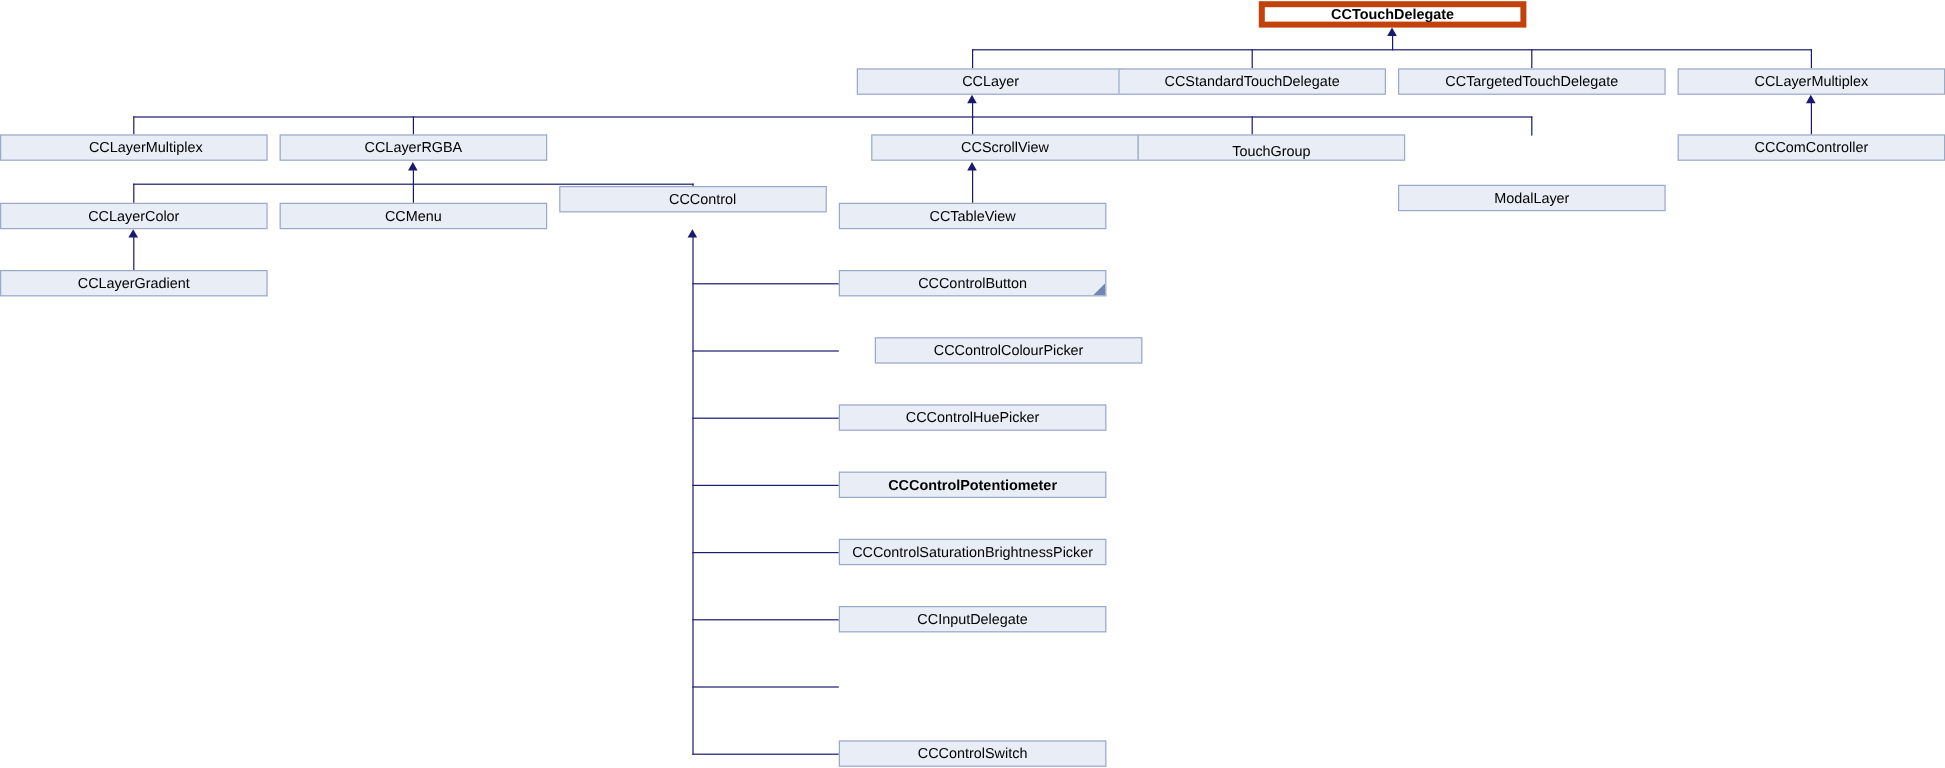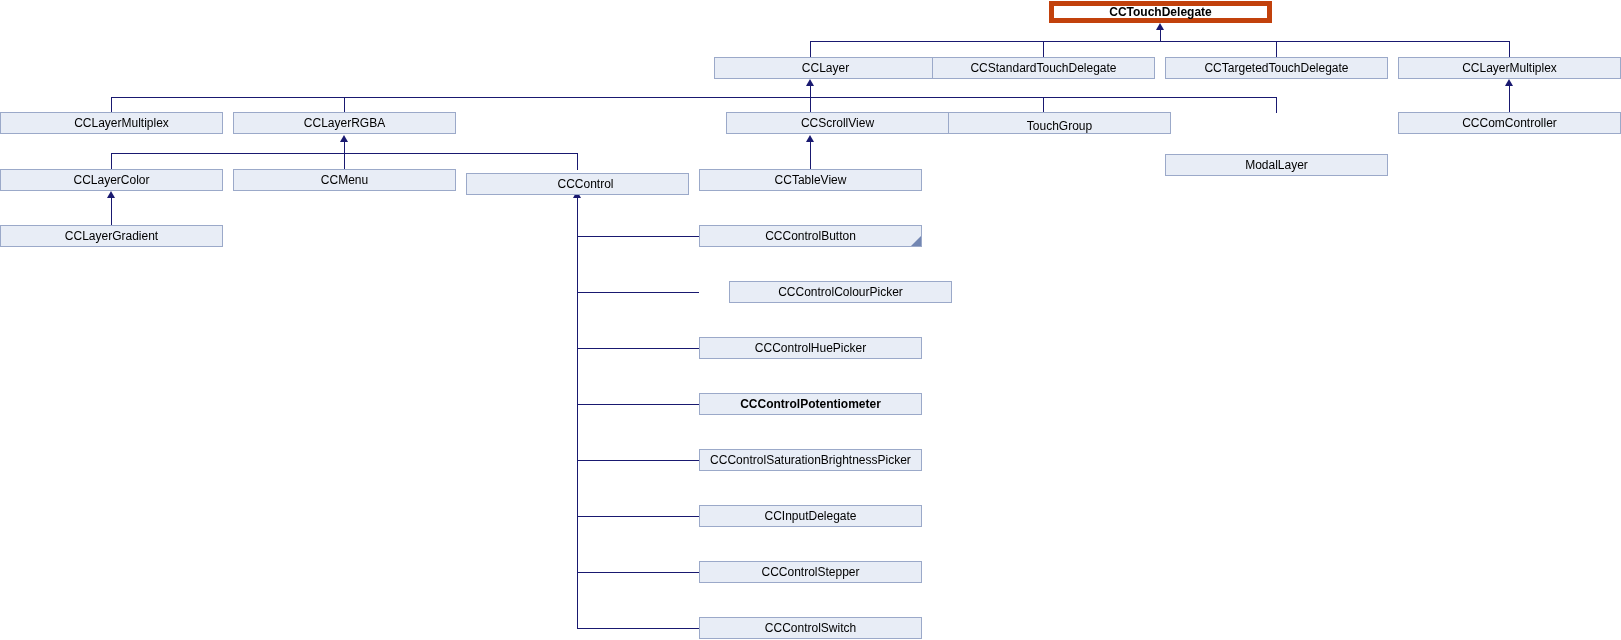--- a/index.html
+++ b/index.html
@@ -128,21 +128,21 @@
   <div class="node" style="left:1398px;top:112px;">
     <span>CCComController</span>
   </div>
 
   <div class="node" style="left:0px;top:169px;">
     <span>CCLayerColor</span>
   </div>
   <div class="node" style="left:233px;top:169px;">
     <span>CCMenu</span>
   </div>
-  <div class="node" style="left:466px;top:173px;padding-left:16px;">
+  <div class="node" style="left:466px;top:155px;padding-left:16px;">
     <span>CCControl</span>
   </div>
   <div class="node" style="left:699px;top:169px;">
     <span>CCTableView</span>
   </div>
 
   <div class="node" style="left:0px;top:225px;">
     <span>CCLayerGradient</span>
   </div>
 
@@ -158,20 +158,17 @@
   </div>
   <div class="node" style="left:699px;top:393px;font-weight:bold;">
     <span>CCControlPotentiometer</span>
   </div>
   <div class="node" style="left:699px;top:449px;">
     <span>CCControlSaturationBrightnessPicker</span>
   </div>
   <div class="node" style="left:699px;top:505px;">
     <span>CCInputDelegate</span>
   </div>
-  <div class="node" style="left:699px;top:561px;">
-    <span>CCControlStepper</span>
-  </div>
   <div class="node" style="left:699px;top:617px;">
     <span>CCControlSwitch</span>
   </div>
 
 </div>
 
 </body></html>

